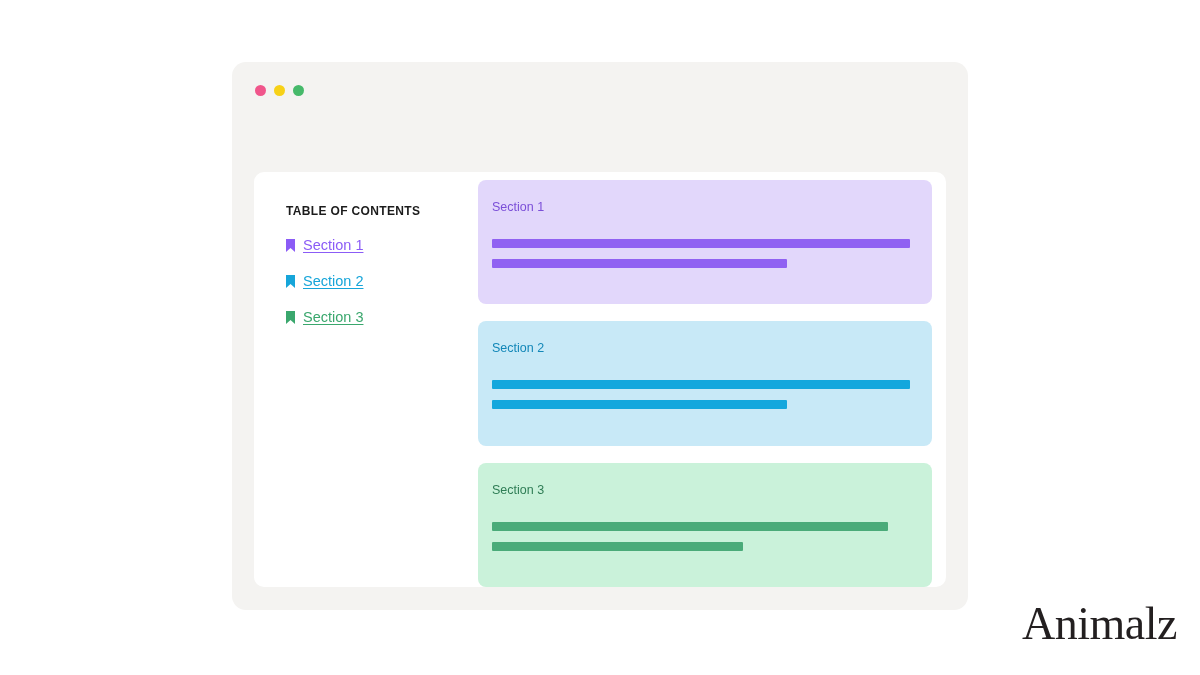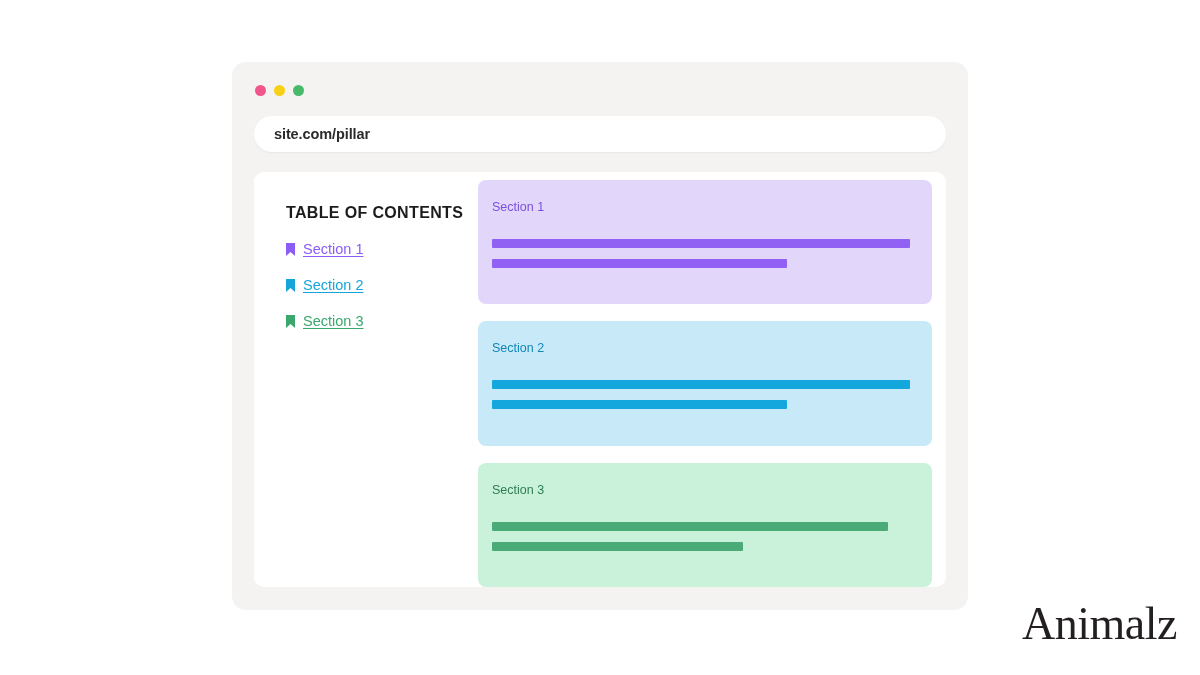--- a/index.html
+++ b/index.html
@@ -81,21 +81,21 @@
   }
 
   
   #toc {
     width: 218px;
     padding: 32px 0 0 32px;
     box-sizing: border-box;
     flex: none;
   }
   #toc-heading {
-    font-size: 16px;
+    font-size: 12px;
     font-weight: bold;
     color: #1c1c1c;
     letter-spacing: 0.35px;
     margin-bottom: 17px;
     white-space: nowrap;
   }
   .toc-item {
     display: flex;
     align-items: center;
     gap: 8px;
@@ -158,23 +158,20 @@
 <body>
 
 <div id="browser-frame">
 
   <div id="traffic-lights">
     <span class="dot red"></span>
     <span class="dot yellow"></span>
     <span class="dot green"></span>
   </div>
 
-  <div id="url-bar">
-    <span id="url-text">site.com/pillar</span>
-  </div>
 
   <div id="page-card">
 
     <nav id="toc">
       <div id="toc-heading">TABLE OF CONTENTS</div>
 
       <div class="toc-item">
         <svg class="bookmark-icon" viewBox="0 0 9 13">
           <path d="M0 0 H9 V13 L4.5 9 L0 13 Z" fill="#8b5cf6"></path>
         </svg>

